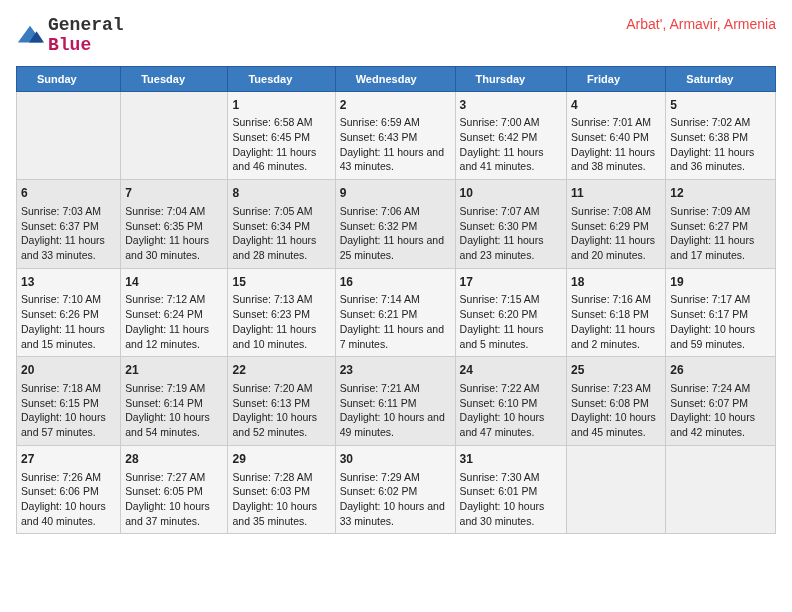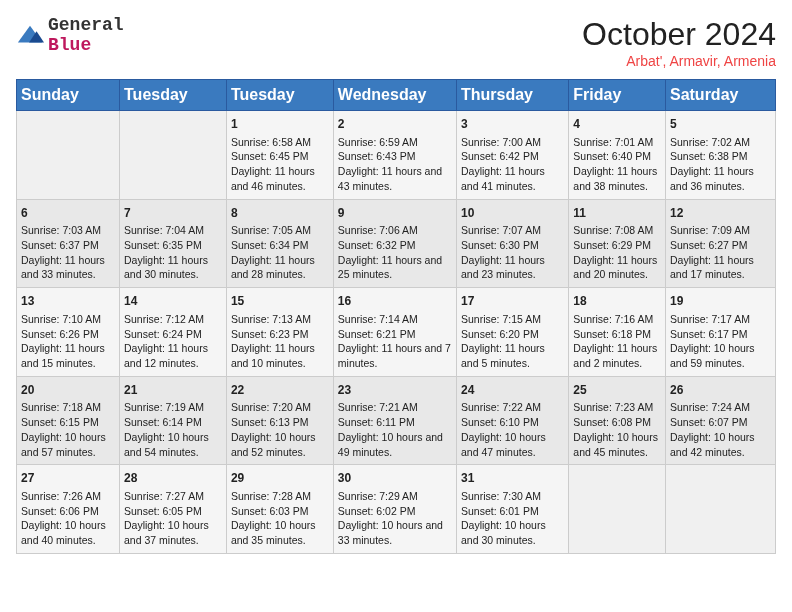--- a/index.html
+++ b/index.html
@@ -48,24 +48,24 @@
     table {
       width: 100%;
       border-collapse: collapse;
       font-size: 10.5px;
     }
     thead tr {
       background-color: #3a7abf;
       color: #fff;
     }
     thead th {
-      padding: 6px 4px;
+      padding: 6px 20px;
       text-align: left;
       font-weight: bold;
-      font-size: 16px;
+      font-size: 11px;
       border: 1px solid #2a5a9f;
     }
     tbody tr {
       vertical-align: top;
     }
     tbody tr:nth-child(odd) {
       background-color: #f5f5f5;
     }
     tbody tr:nth-child(even) {
       background-color: #e8e8e8;
@@ -95,21 +95,20 @@
     <svg class="logo-icon" viewBox="0 0 30 30">
       <polygon points="15,4 28,22 2,22" fill="#3a7abf"></polygon>
       <polygon points="22,10 30,22 14,22" fill="#1a4a8f"></polygon>
     </svg>
     <div class="logo-text">
       <span class="general">General</span><br>
       <span class="blue">Blue</span>
     </div>
   </div>
   <div class="title-block">
-    <div class="month-title">October 2024</div>
     <div class="location-title">Arbat', Armavir, Armenia</div>
   </div>
 </div>
 
 <table>
   <thead>
     <tr>
     <th>Sunday</th>
         <th>Tuesday</th>
         <th>Tuesday</th>

